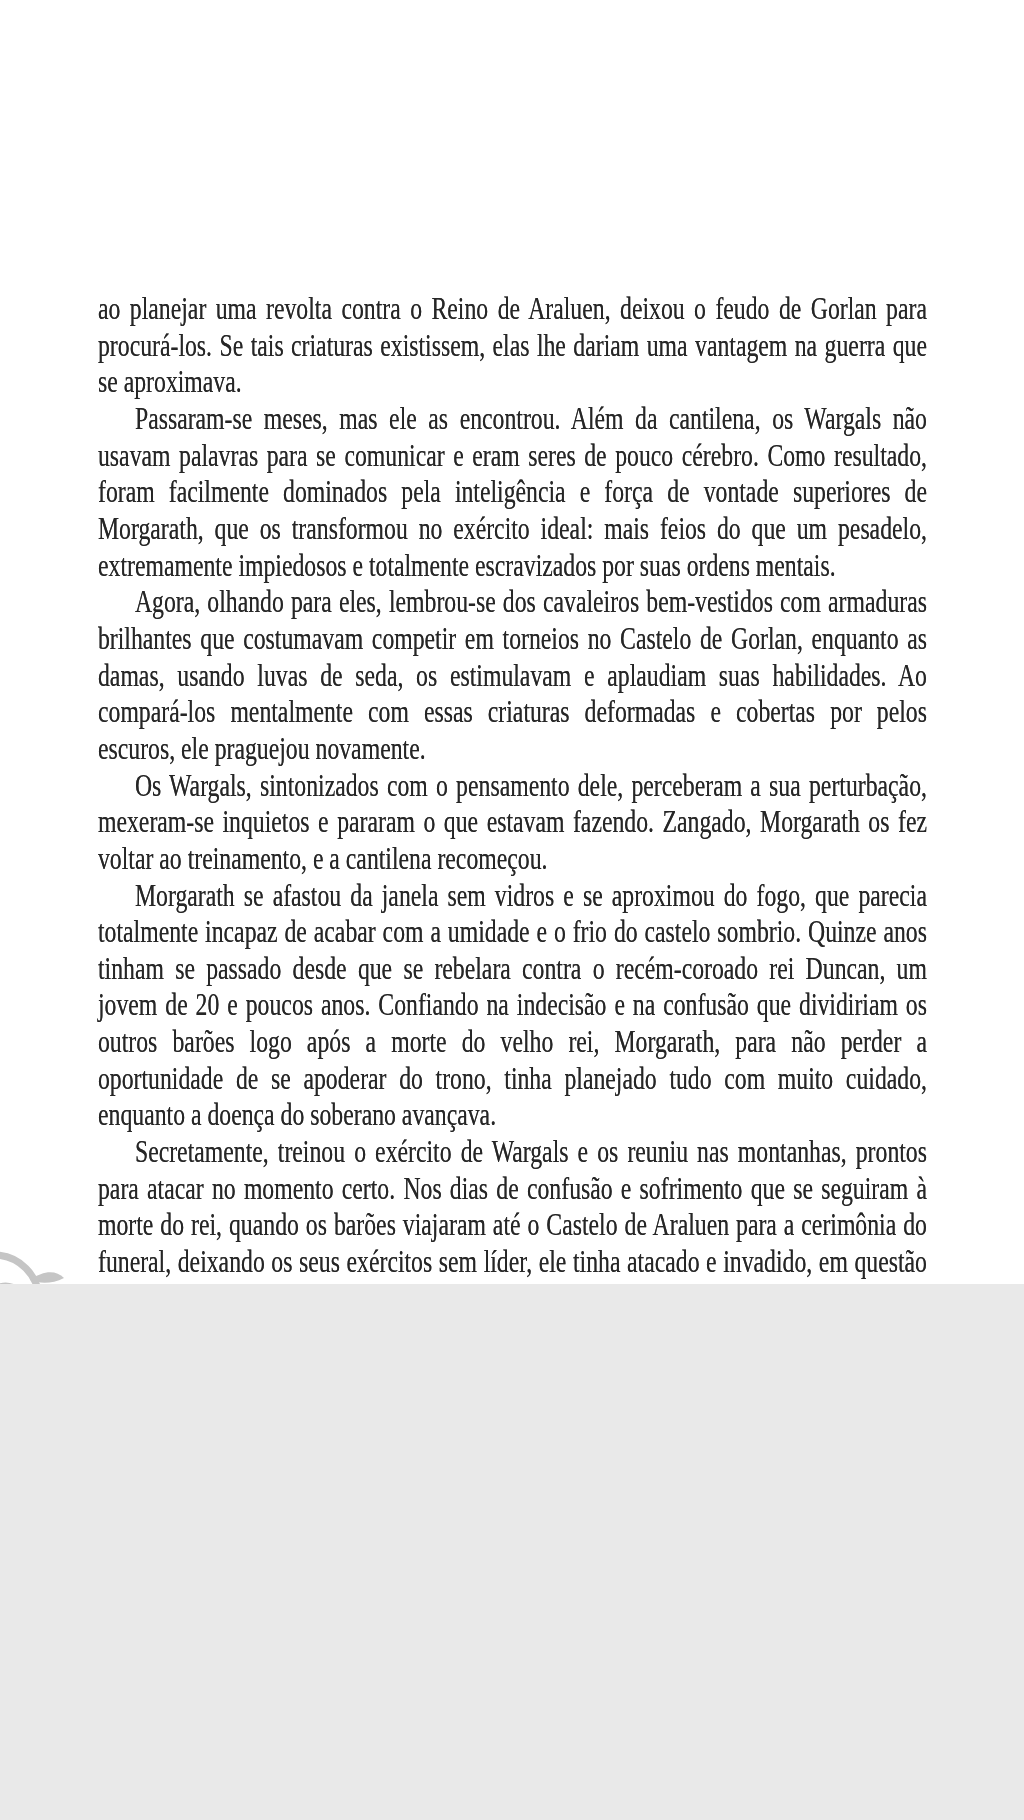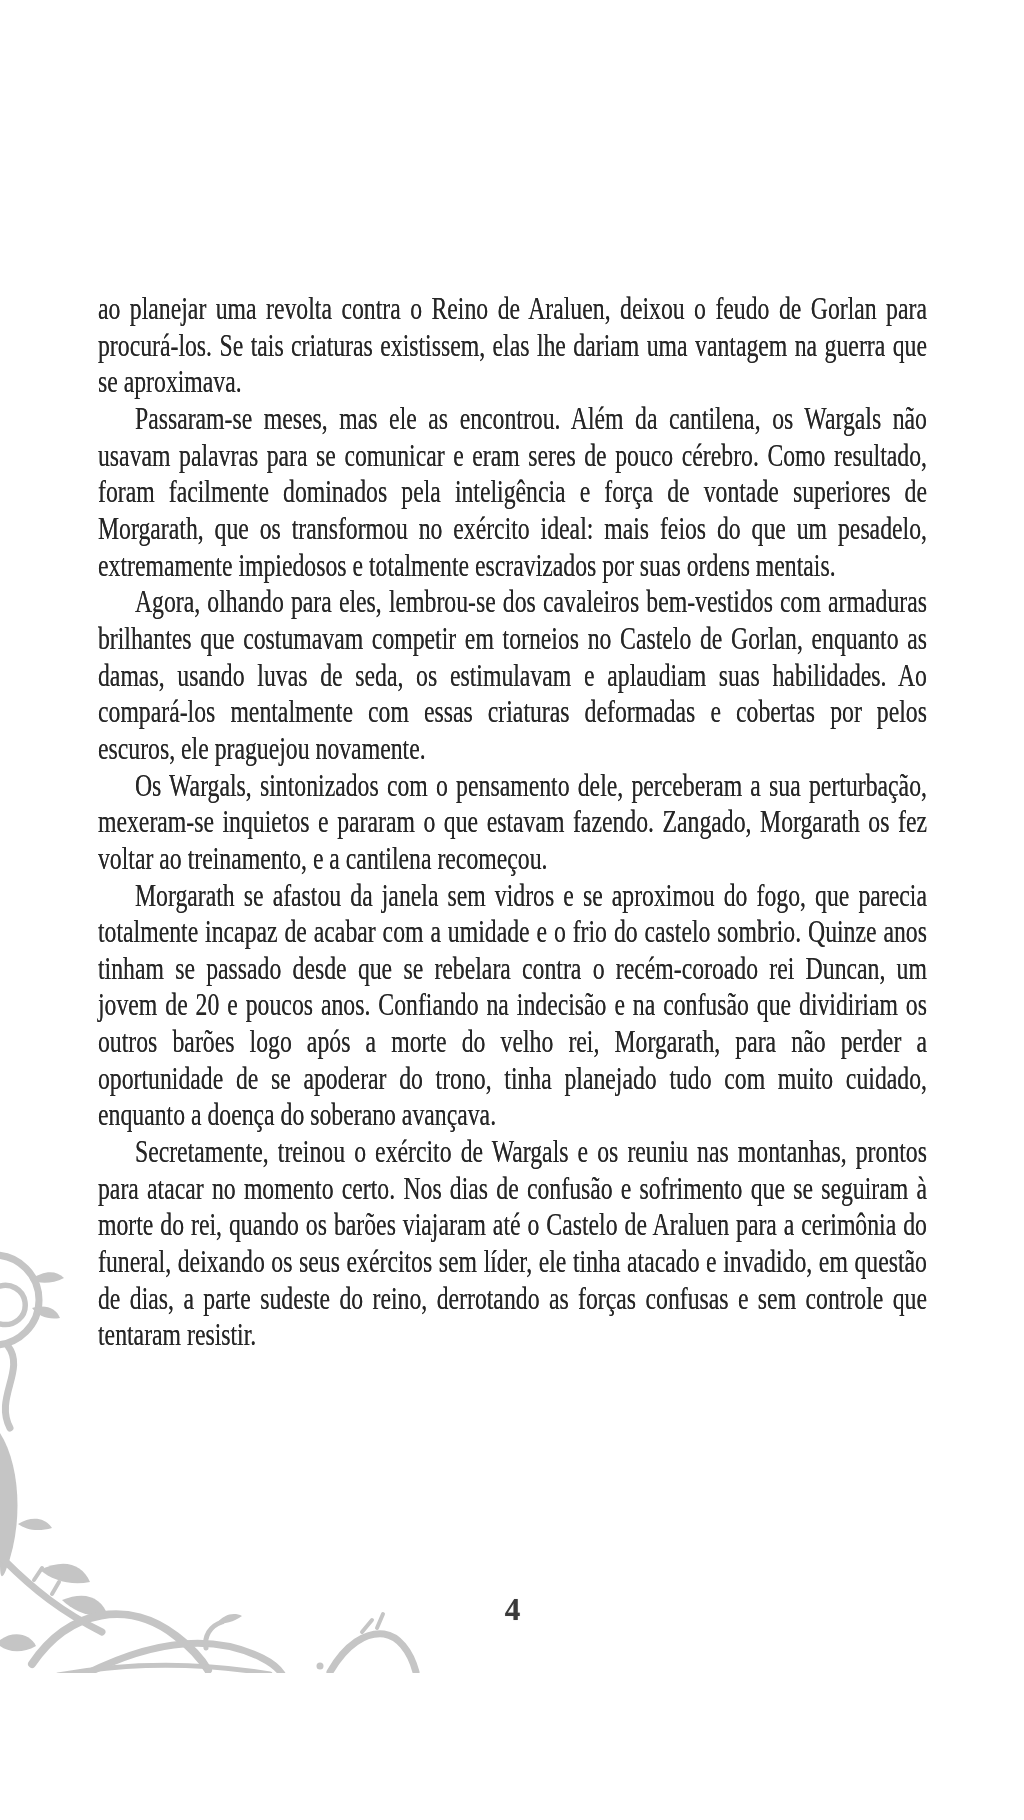--- a/index.html
+++ b/index.html
@@ -4,21 +4,21 @@
 <style>
   :root{
     --bg:#ffffff;
     --ink:#262626;
     --ornament:#c5c5c5;
   }
   html,body{margin:0;padding:0;background:#e9e9e9;}
   .page{
     position:relative;
     width:1024px;
-    height:1820px;
+    height:1284px;
     background:var(--bg);
     overflow:hidden;
     font-family:"Liberation Serif","DejaVu Serif",serif;
   }
   
   .text-block{
     position:absolute;
     left:98px;
     top:291px;
     width:1100px;

